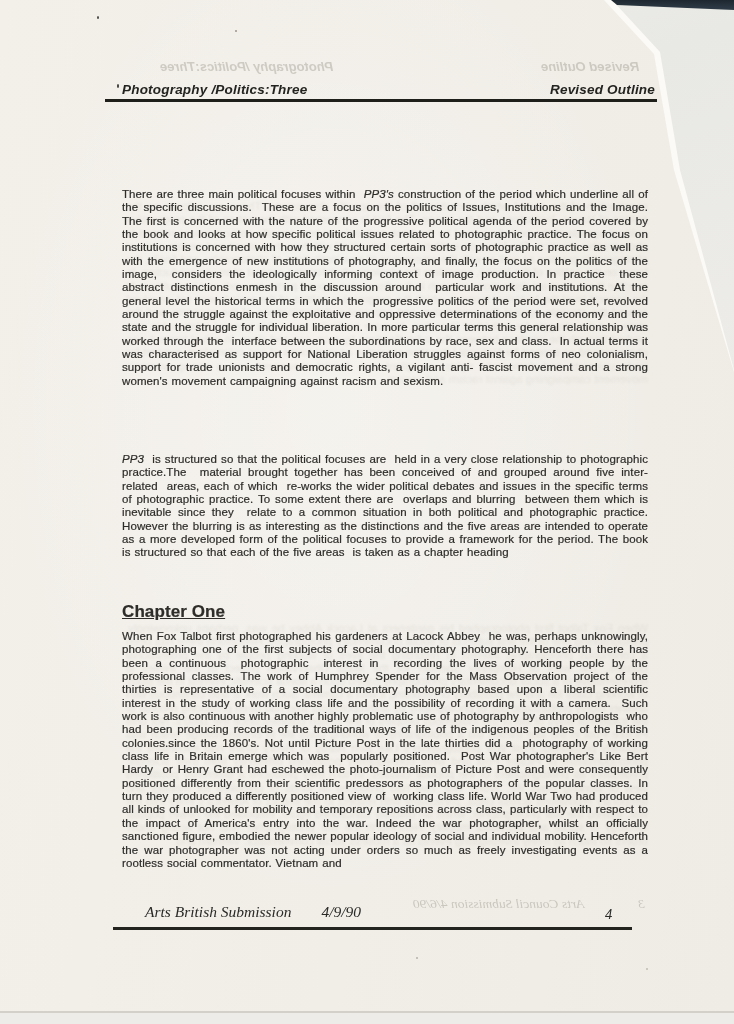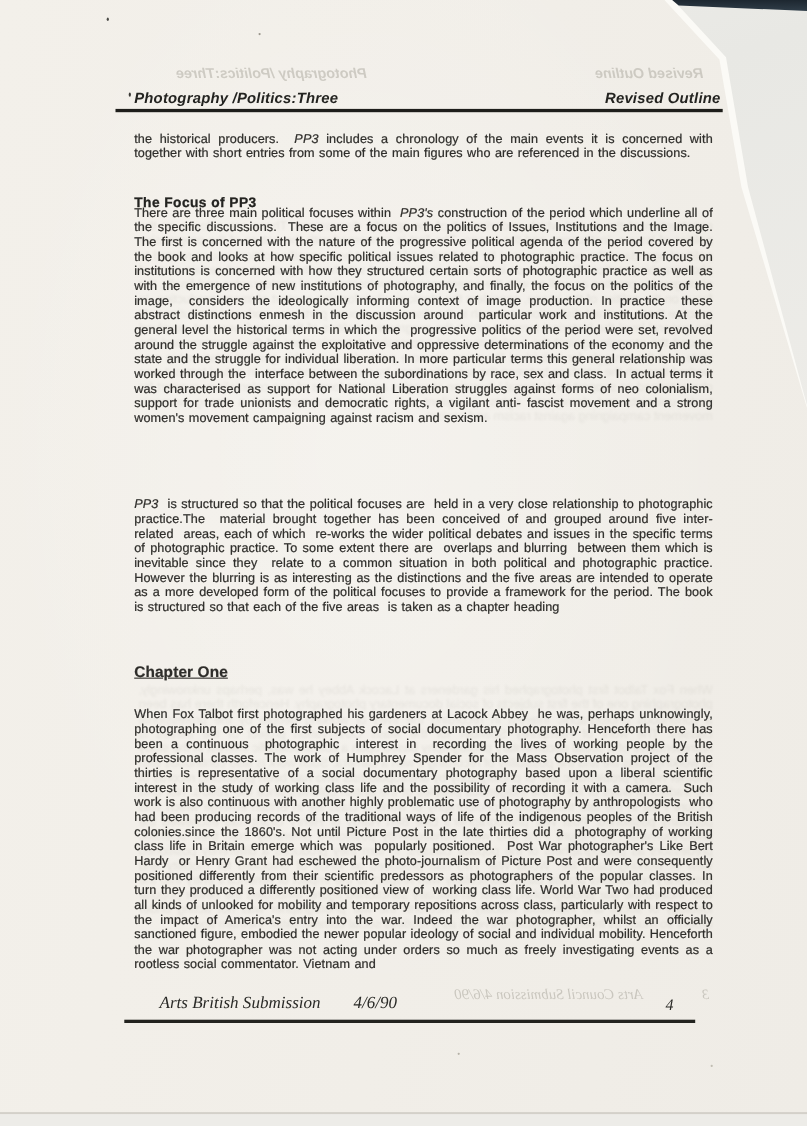--- a/index.html
+++ b/index.html
@@ -42,21 +42,21 @@
   }
   .para i{font-style:italic;}
   .sec-h{
     margin:0;
     font-size:12.5px;font-weight:bold;letter-spacing:0.4px;
     color:#232320;
     -webkit-text-stroke:0.25px #232320;
   }
   .chap-h{
     margin:0;
-    font-size:14px;
+    font-size:17px;
     text-decoration:underline;
     letter-spacing:0.1px;
     -webkit-text-stroke:0.2px #2e2d2a;
   }
   
   .ftr-text{
     position:absolute;left:145px;top:903px;
     font-family:"Liberation Serif", serif;font-style:italic;
     font-size:15.5px;color:#2a2a27;
   }
@@ -137,47 +137,41 @@
   <div class="ghost ghost-ftr-pg">3</div>
 
   <div class="corner-highlight"></div>
   <div class="corner-backing"></div>
   <div class="corner-dark"></div>
 
   <div class="hdr-left">Photography /Politics:Three</div>
   <div class="hdr-right">Revised Outline</div>
   <div class="hdr-rule"></div>
 
-  <div class="col" style="top:121px">
-    <p class="para"><span>the historical producers.  </span><i>PP3</i><span> includes a chronology of the main events it is concerned with together with short entries from some of the main figures who are referenced in the discussions.</span></p>
-  </div>
 
-  <div class="col" style="top:177px">
-    <h2 class="sec-h">The Focus of PP3</h2>
-  </div>
 
   <div class="col" style="top:188px">
     <p class="para"><span>There are three main political focuses within  </span><i>PP3's</i><span> construction of the period which underline all of the specific discussions.  These are a focus on the politics of Issues, Institutions and the Image. The first is concerned with the nature of the progressive political agenda of the period covered by the book and looks at how specific political issues related to photographic practice. The focus on institutions is concerned with how they structured certain sorts of photographic practice as well as with the emergence of new institutions of photography, and finally, the focus on the politics of the image,  considers the ideologically informing context of image production. In practice  these abstract distinctions enmesh in the discussion around  particular work and institutions. At the general level the historical terms in which the  progressive politics of the period were set, revolved around the struggle against the exploitative and oppressive determinations of the economy and the state and the struggle for individual liberation. In more particular terms this general relationship was worked through the  interface between the subordinations by race, sex and class.  In actual terms it was characterised as support for National Liberation struggles against forms of neo colonialism, support for trade unionists and democratic rights, a vigilant anti- fascist movement and a strong women's movement campaigning against racism and sexism.</span></p>
   </div>
 
 
   <div class="col" style="top:453px">
     <p class="para"><i>PP3</i><span>  is structured so that the political focuses are  held in a very close relationship to photographic practice.The  material brought together has been conceived of and grouped around five inter-related  areas, each of which  re-works the wider political debates and issues in the specific terms of photographic practice. To some extent there are  overlaps and blurring  between them which is inevitable since they  relate to a common situation in both political and photographic practice. However the blurring is as interesting as the distinctions and the five areas are intended to operate as a more developed form of the political focuses to provide a framework for the period. The book is structured so that each of the five areas  is taken as a chapter heading</span></p>
   </div>
 
   <div class="col" style="top:602px">
     <h3 class="chap-h">Chapter One</h3>
   </div>
 
-  <div class="col" style="top:644px">
+  <div class="col" style="top:630px">
     <p class="para">When Fox Talbot first photographed his gardeners at Lacock Abbey  he was, perhaps unknowingly, photographing one of the first subjects of social documentary photography. Henceforth there has been a continuous  photographic  interest in  recording the lives of working people by the professional classes. The work of Humphrey Spender for the Mass Observation project of the thirties is representative of a social documentary photography based upon a liberal scientific interest in the study of working class life and the possibility of recording it with a camera.  Such work is also continuous with another highly problematic use of photography by anthropologists  who had been producing records of the traditional ways of life of the indigenous peoples of the British colonies.since the 1860's. Not until Picture Post in the late thirties did a  photography of working class life in Britain emerge which was  popularly positioned.  Post War photographer's Like Bert Hardy  or Henry Grant had eschewed the photo-journalism of Picture Post and were consequently positioned differently from their scientific predessors as photographers of the popular classes. In turn they produced a differently positioned view of  working class life. World War Two had produced all kinds of unlooked for mobility and temporary repositions across class, particularly with respect to the impact of America's entry into the war. Indeed the war photographer, whilst an officially sanctioned figure, embodied the newer popular ideology of social and individual mobility. Henceforth the war photographer was not acting under orders so much as freely investigating events as a rootless social commentator. Vietnam and</p>
   </div>
 
   <div class="ftr-text">
-    <span>Arts British Submission</span><span class="date">4/6/90</span>
+    <span>Arts British Submission</span><span class="date">4/9/90</span>
   </div>
   <div class="ftr-page">4</div>
   <div class="ftr-rule"></div>
 
   <div class="bottom-edge"></div>
   <div class="bottom-strip"></div>
   <div class="speck s1"></div>
   <div class="speck s2"></div>
   <div class="speck s3"></div>
   <div class="speck s4"></div>

